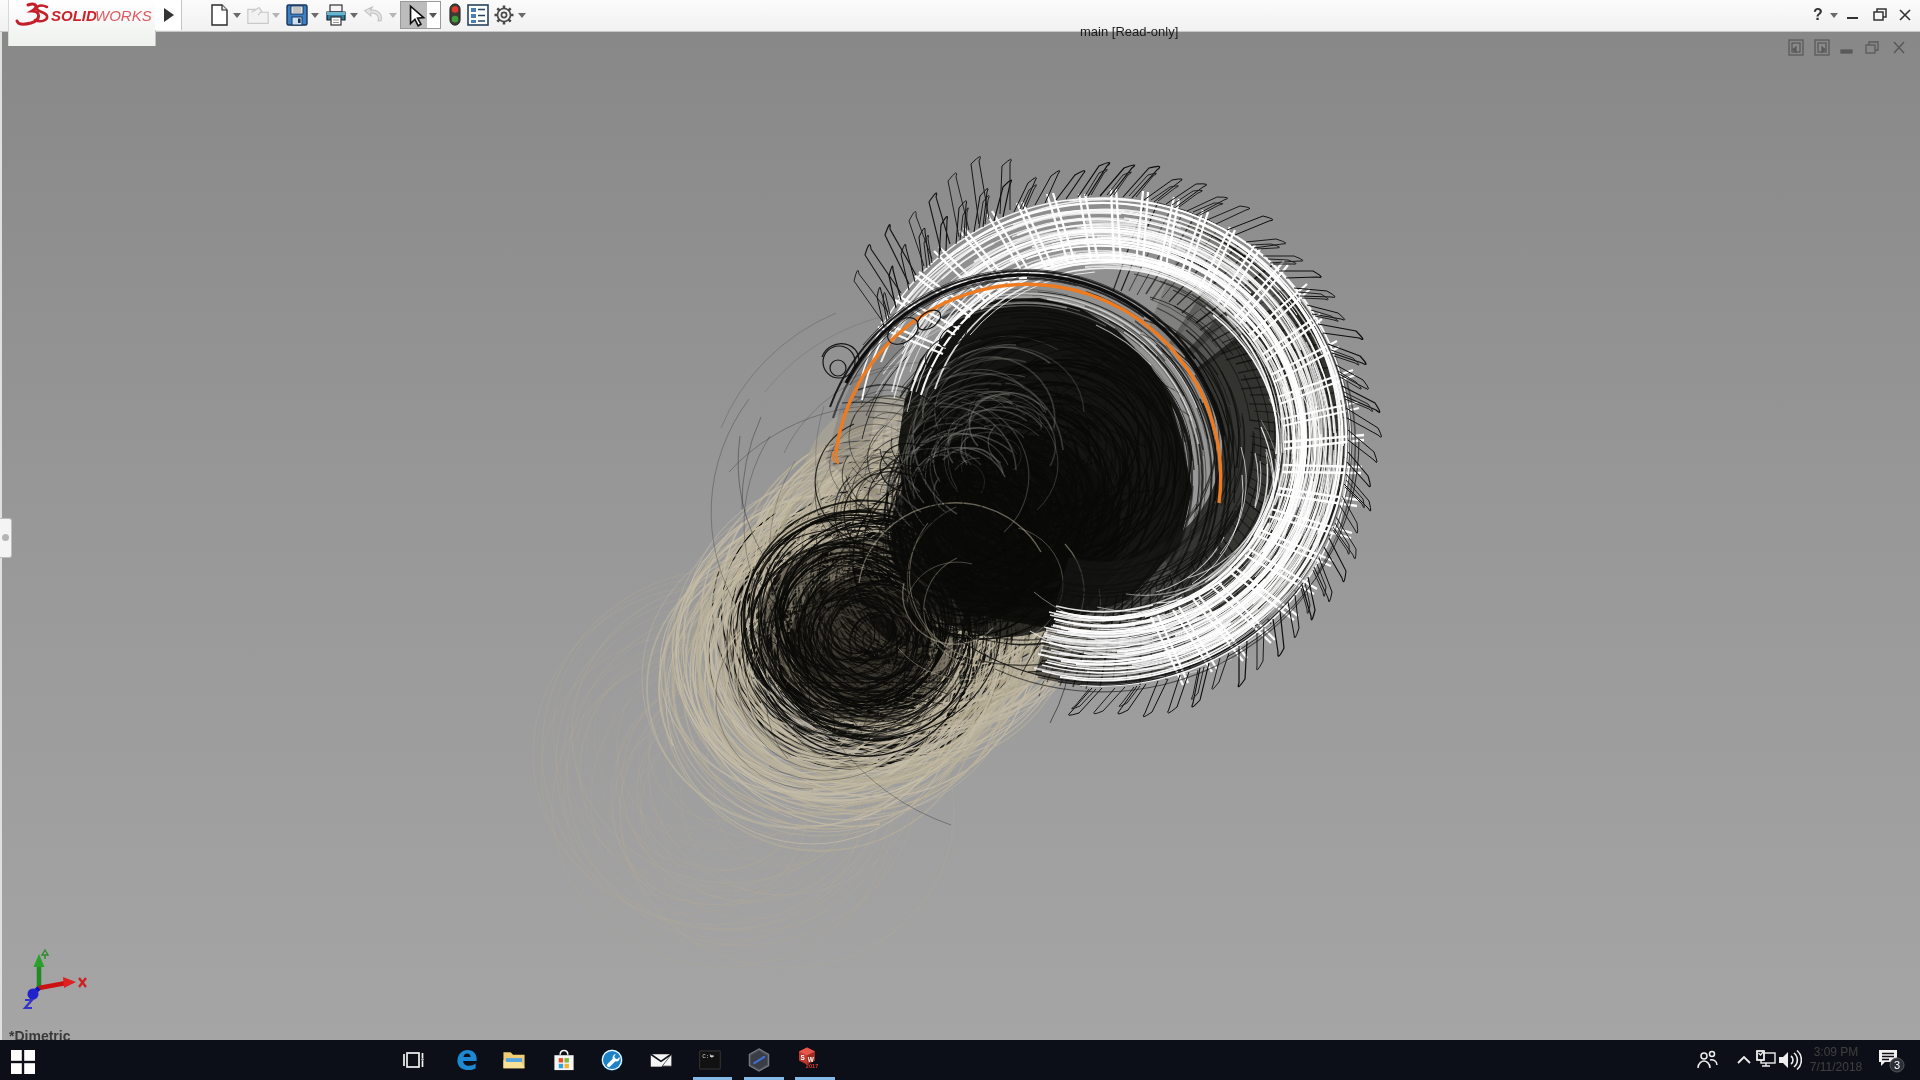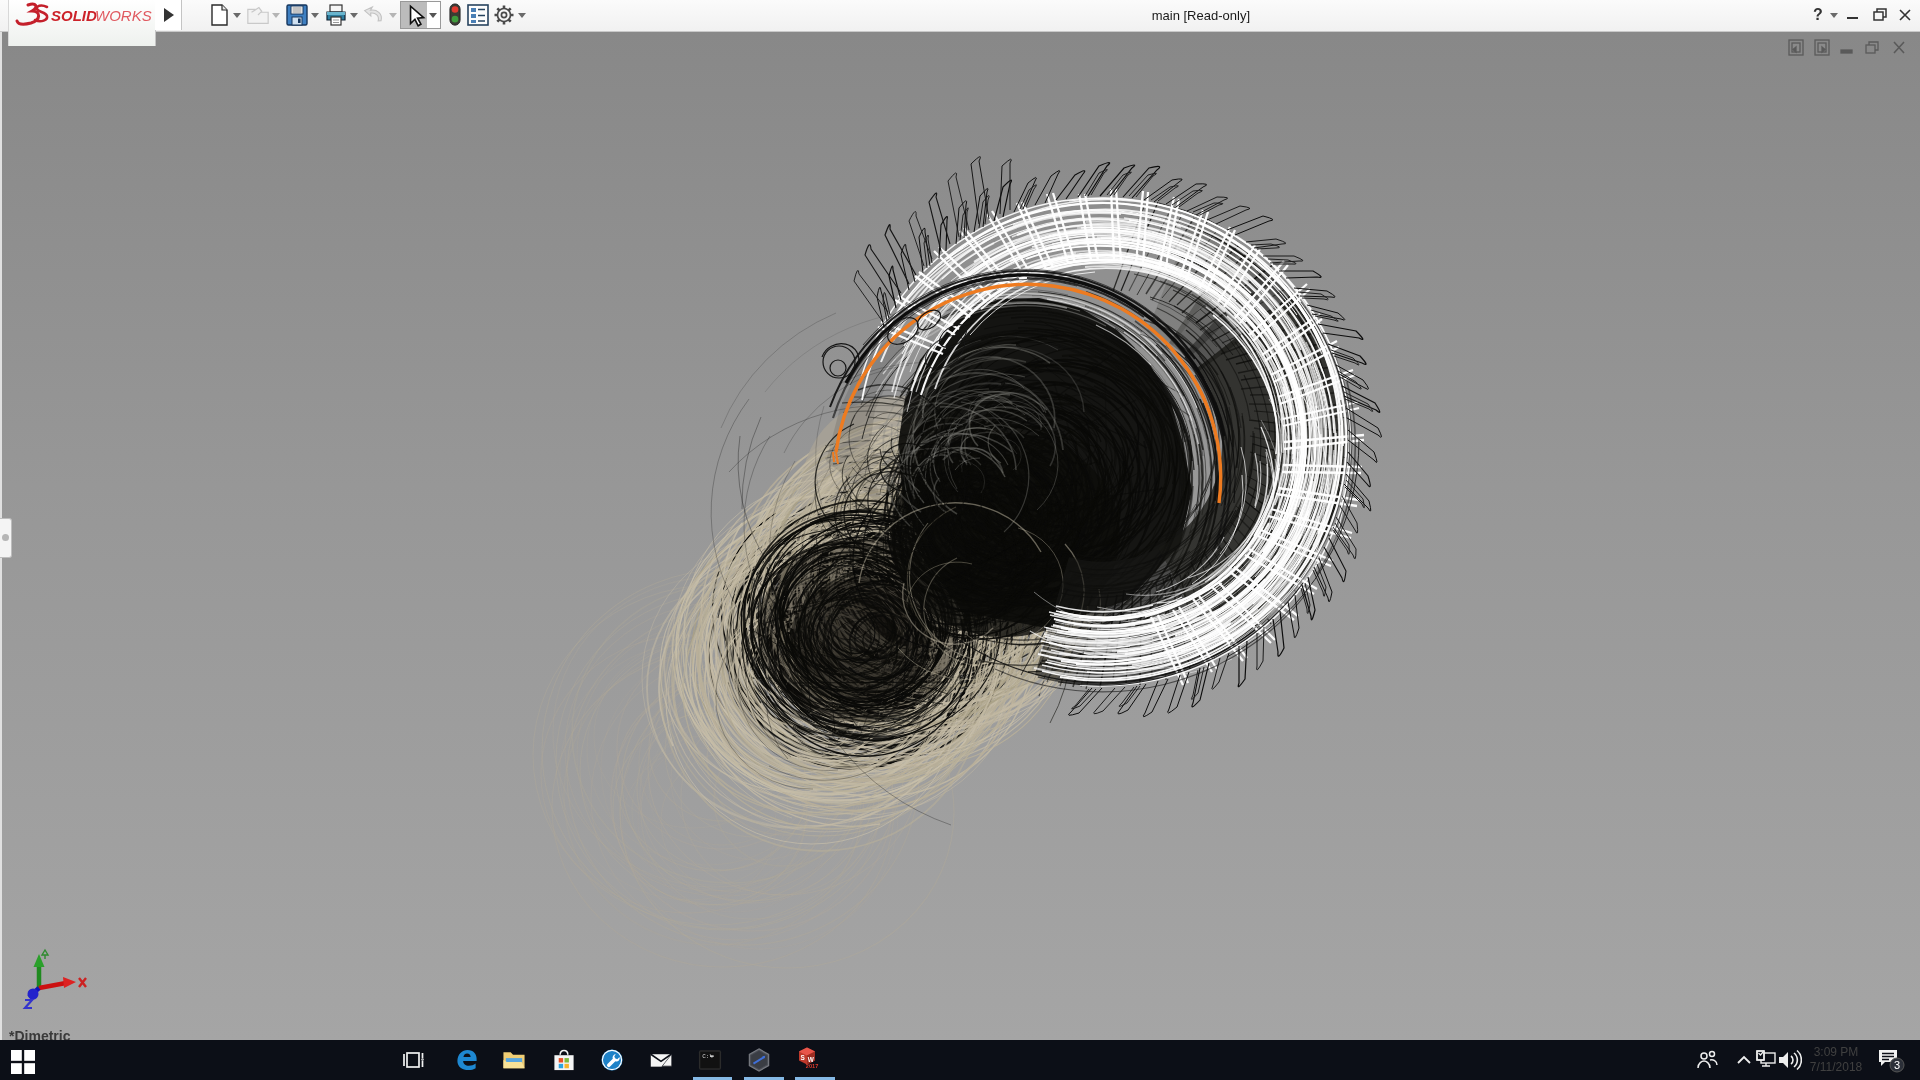--- a/index.html
+++ b/index.html
@@ -3,21 +3,21 @@
 <meta charset="utf-8">
 <style>
 html,body{margin:0;padding:0;width:1920px;height:1080px;overflow:hidden;font-family:"Liberation Sans",sans-serif;}
 #root{position:relative;width:1920px;height:1080px;background:#9a9a9a;}
 
 #topbar{position:absolute;left:0;top:0;width:1920px;height:31px;background:linear-gradient(180deg,#fbfbfb,#f1f1f1);border-bottom:1px solid #c8c8c8;}
 #logo{position:absolute;left:8px;top:0;width:146px;height:46px;background:linear-gradient(180deg,#ffffff,#eef1ee);border-left:1px solid #d8d8d8;border-right:1px solid #c4c4c4;}
 #flyout{position:absolute;left:155px;top:0;width:26px;height:30px;background:#fff;border-right:1px solid #c4c4c4;}
 .tbtn{position:absolute;top:3px;width:24px;height:24px;}
 .caret{position:absolute;top:13px;width:0;height:0;border-left:4px solid transparent;border-right:4px solid transparent;border-top:5px solid #6a6a6a;}
-#title{position:absolute;left:1080px;top:0;width:170px;height:31px;text-align:right;line-height:31px;font-size:13px;color:#1a1a1a;}
+#title{position:absolute;left:1080px;top:16px;width:170px;height:31px;text-align:left;line-height:31px;font-size:13px;color:#1a1a1a;}
 .winbtn{position:absolute;top:0;height:31px;color:#333;font-size:15px;text-align:center;}
 
 #viewport{position:absolute;left:0;top:32px;width:1920px;height:1008px;background:linear-gradient(180deg,#888888 0%,#979797 45%,#a5a5a5 100%);}
 #leftedge{position:absolute;left:0;top:32px;width:2px;height:1008px;background:#e0e0e0;}
 #lefttab{position:absolute;left:0;top:518px;width:11px;height:38px;background:#f4f4f4;border:1px solid #bdbdbd;border-left:none;border-radius:0 3px 3px 0;}
 #lefttab .dot{position:absolute;left:2px;top:15px;width:7px;height:7px;border-radius:50%;background:#b5b5b5;}
 #dimetric{position:absolute;left:9px;top:1028px;font-size:14px;font-weight:bold;color:#3a3a3a;text-align:center;}
 
 #taskbar{position:absolute;left:0;top:1040px;width:1920px;height:40px;background:#0c0f17;}
 #search{position:absolute;left:48px;top:1040px;width:342px;height:40px;background:#f3f3f3;border:1px solid #888;box-sizing:border-box;}

